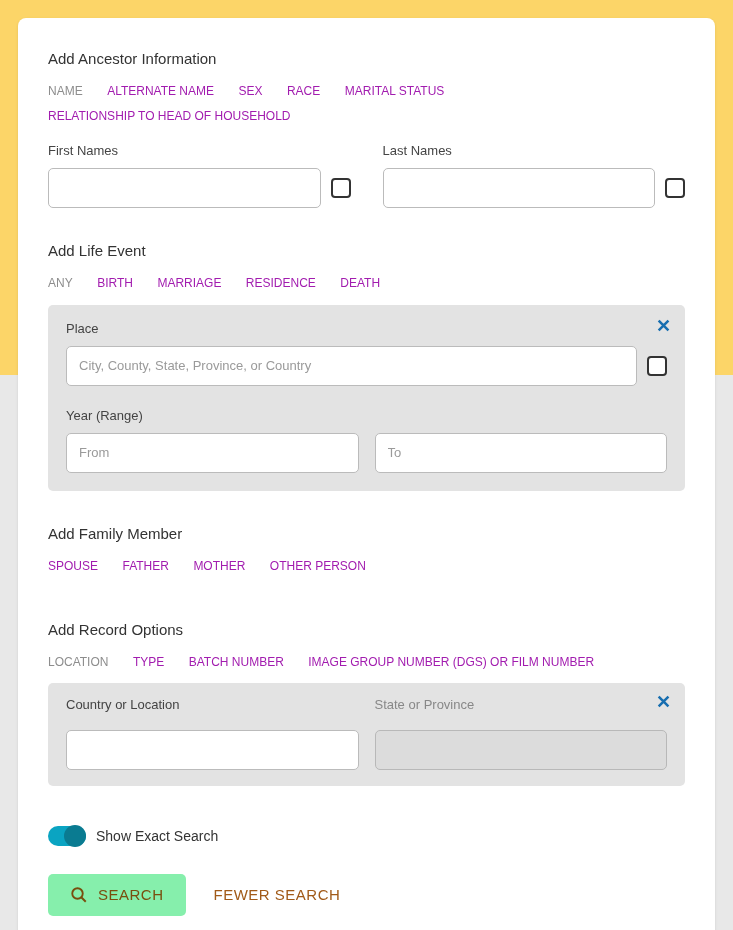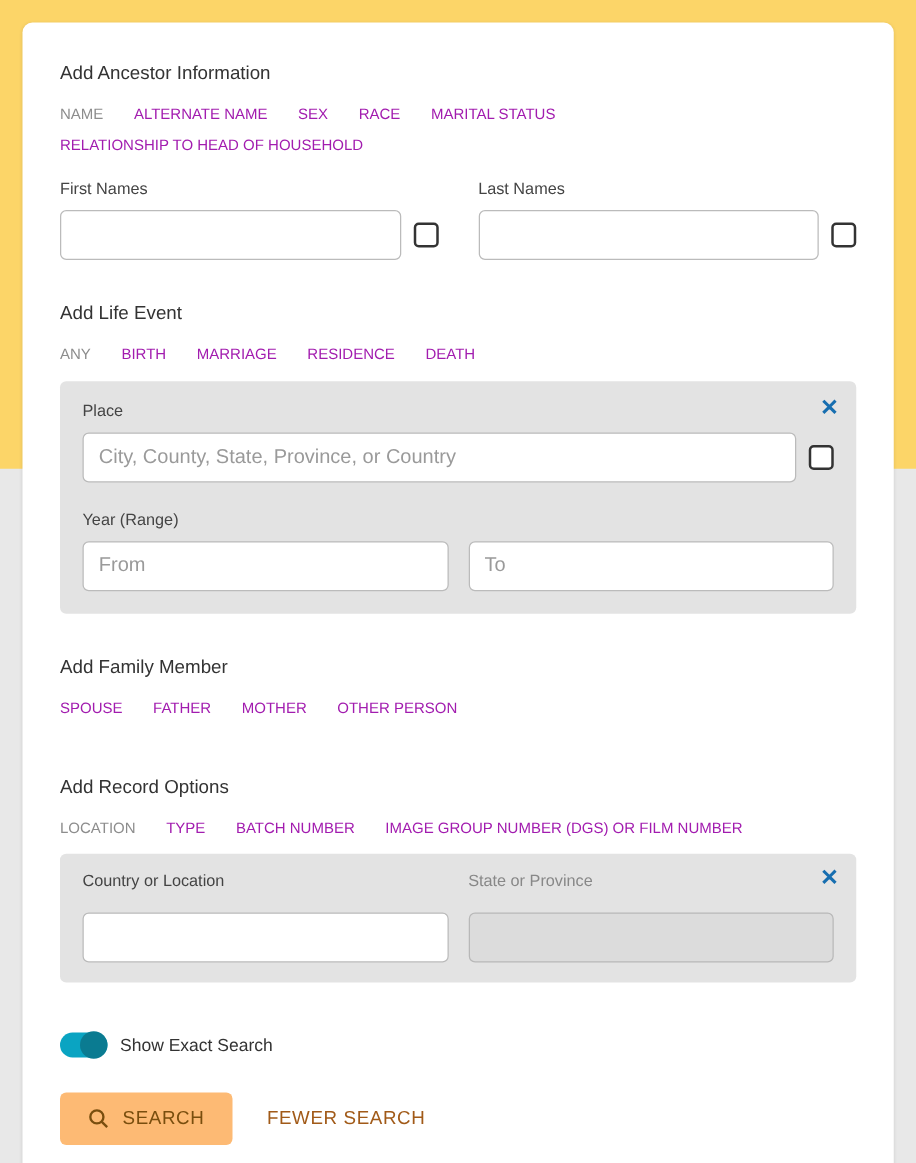--- a/index.html
+++ b/index.html
@@ -72,21 +72,21 @@
     display: flex;
     align-items: center;
     gap: 10px;
   }
   input[type=text] {
     width: 100%;
     height: 40px;
     border: 1px solid #bbb;
     border-radius: 5px;
     padding: 0 12px;
-    font-size: 16px;
+    font-size: 13px;
     font-family: inherit;
     color: #222;
   }
   input[type=text]::placeholder {
     color: #9a9a9a;
   }
   input[type=text]:disabled {
     background: #dcdcdc;
     border-color: #b8b8b8;
   }
@@ -156,21 +156,21 @@
     font-size: 14px;
     color: #333;
   }
   .action-row {
     display: flex;
     align-items: center;
     gap: 28px;
     margin-top: 28px;
   }
   .search-btn {
-    background: #fdba74;
+    background: #86efac;
     color: #794e0e;
     border: none;
     border-radius: 5px;
     padding: 12px 22px;
     font-size: 15px;
     font-weight: 500;
     letter-spacing: 0.5px;
     cursor: pointer;
     display: inline-flex;
     align-items: center;

